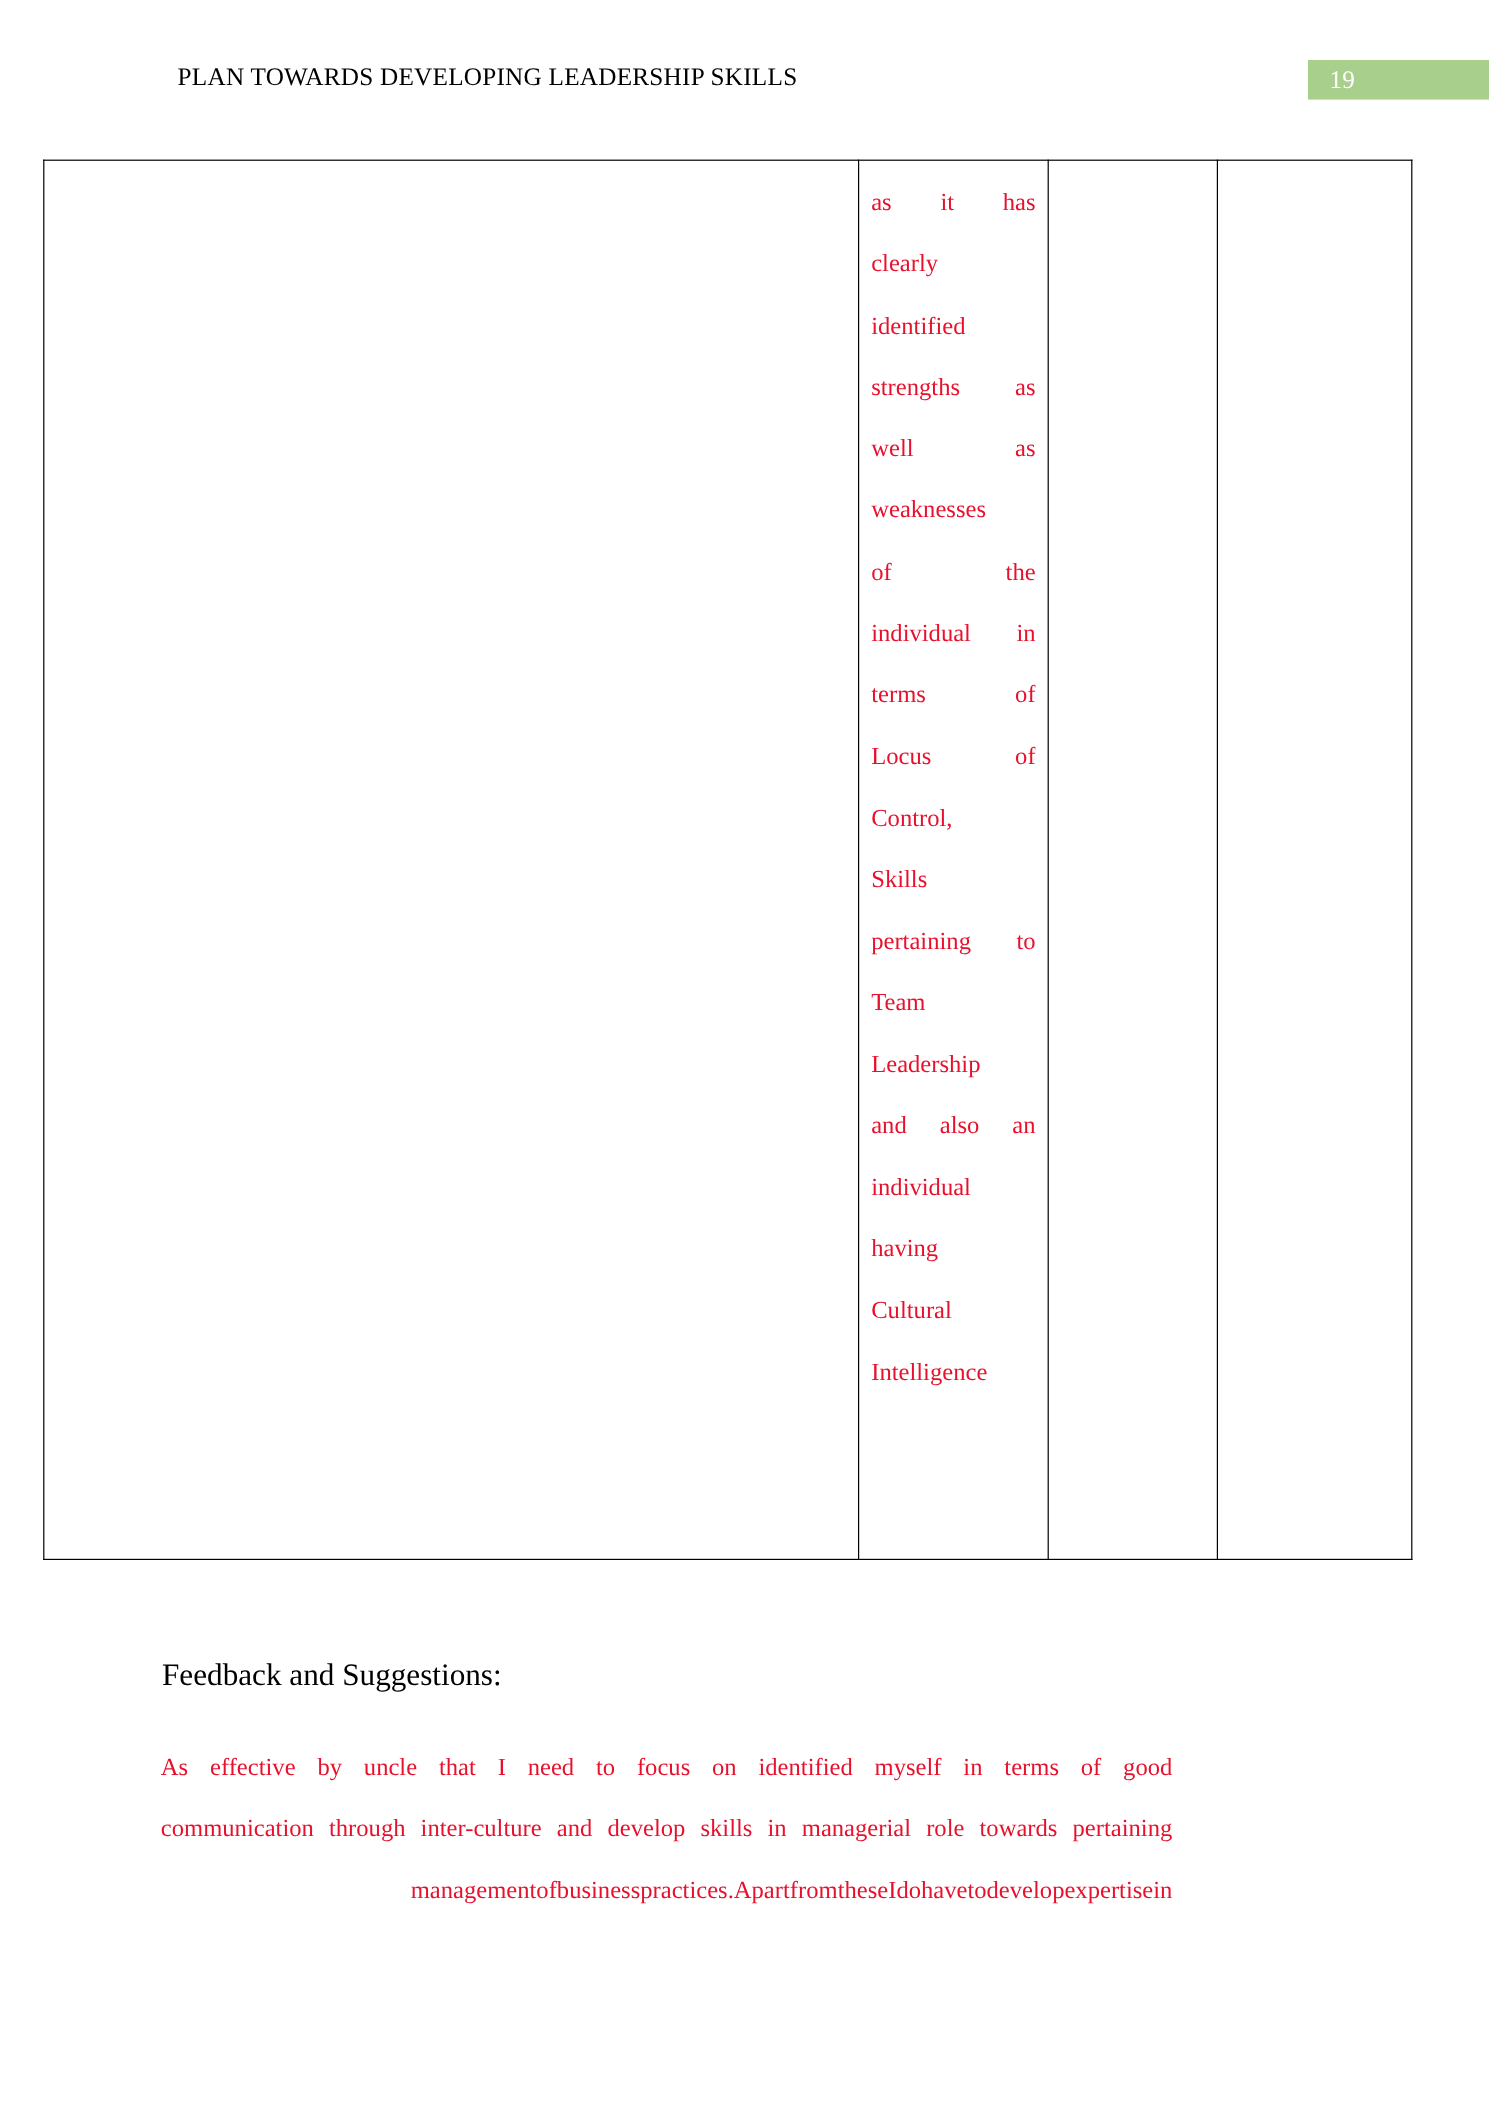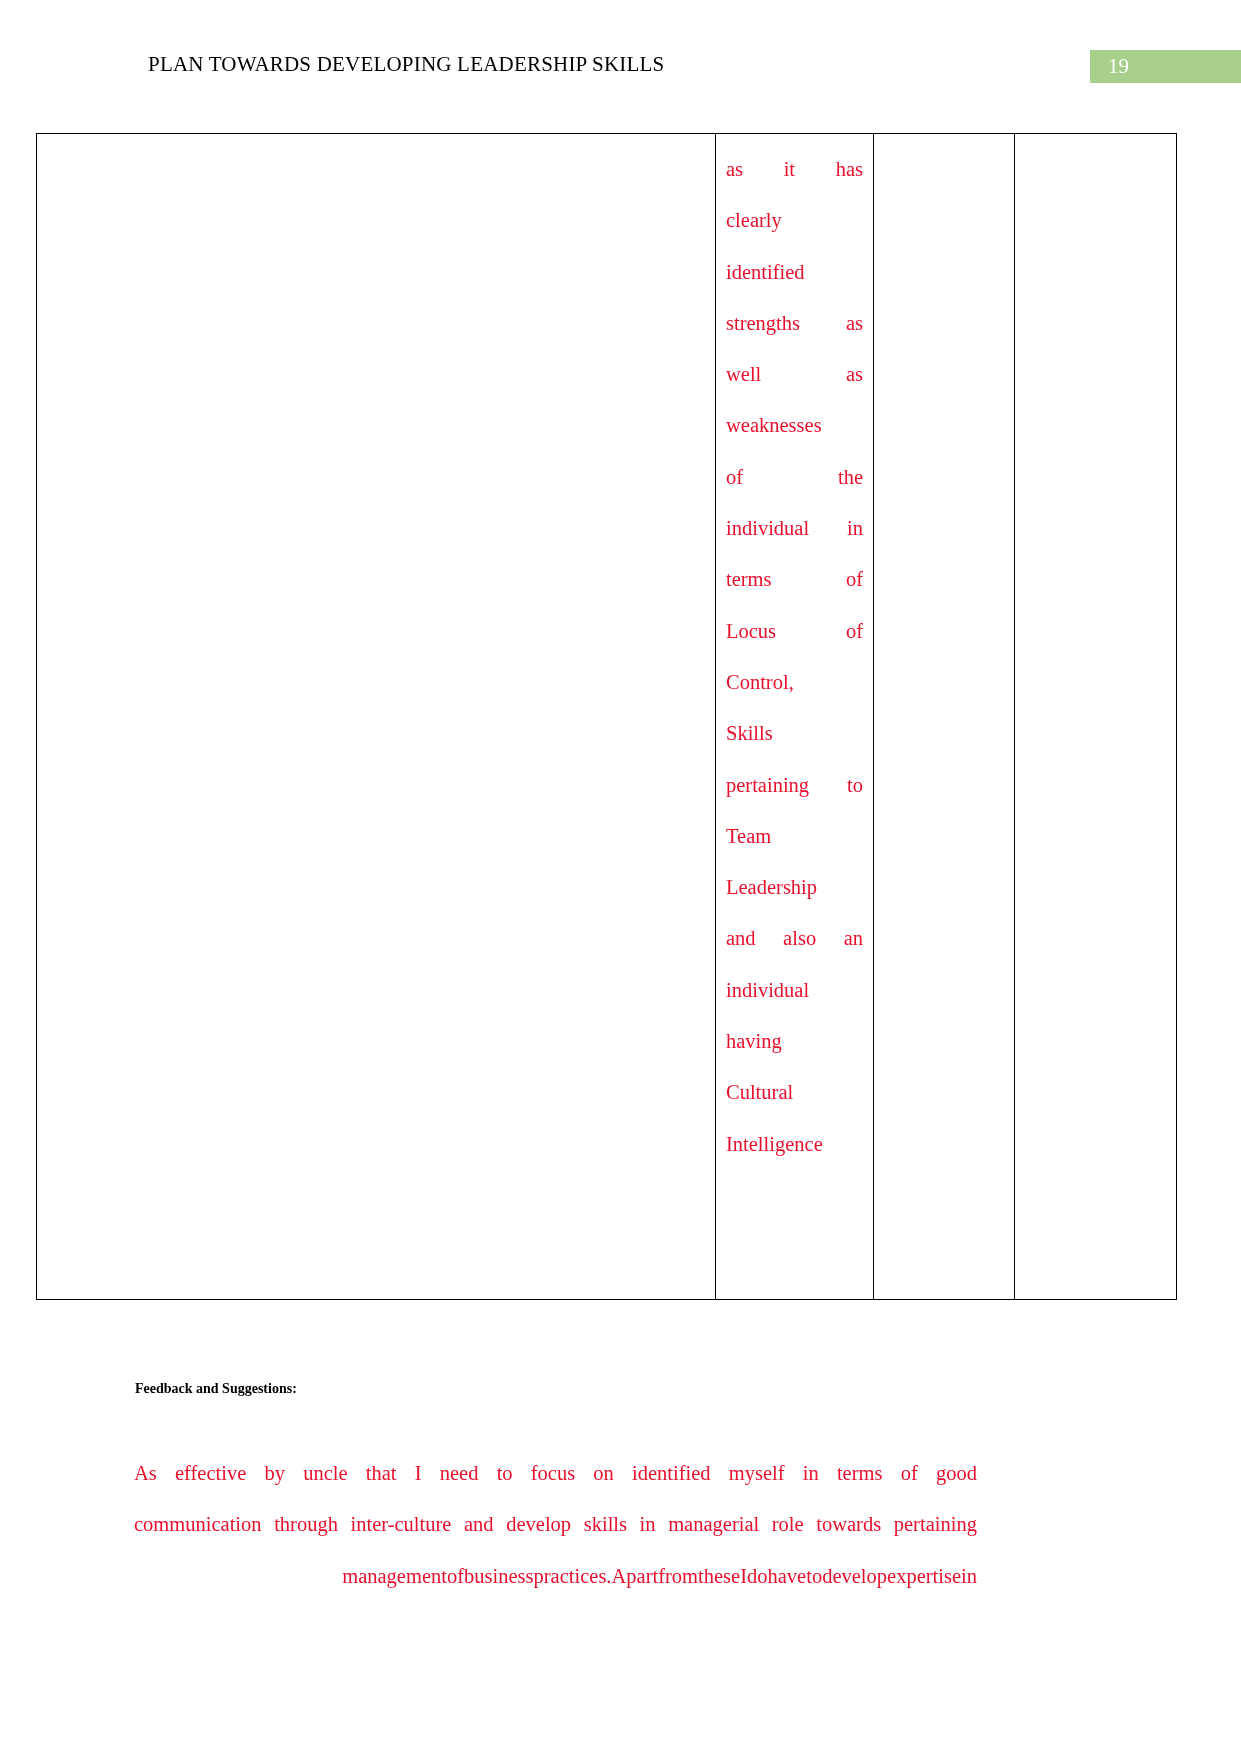--- a/index.html
+++ b/index.html
@@ -87,22 +87,22 @@
   }
   .rline span {
     display: inline-block;
   }
 
   
   .section-heading {
     position: absolute;
     left: 135px;
     top: 1381px;
-    font-size: 14px;
-    font-weight: bold;
+    font-size: 26px;
+    font-weight: normal;
     color: #000000;
     white-space: nowrap;
   }
   .para-block {
     position: absolute;
     left: 134px;
     top: 1448px;
     width: 843px;
   }
   .pline {

